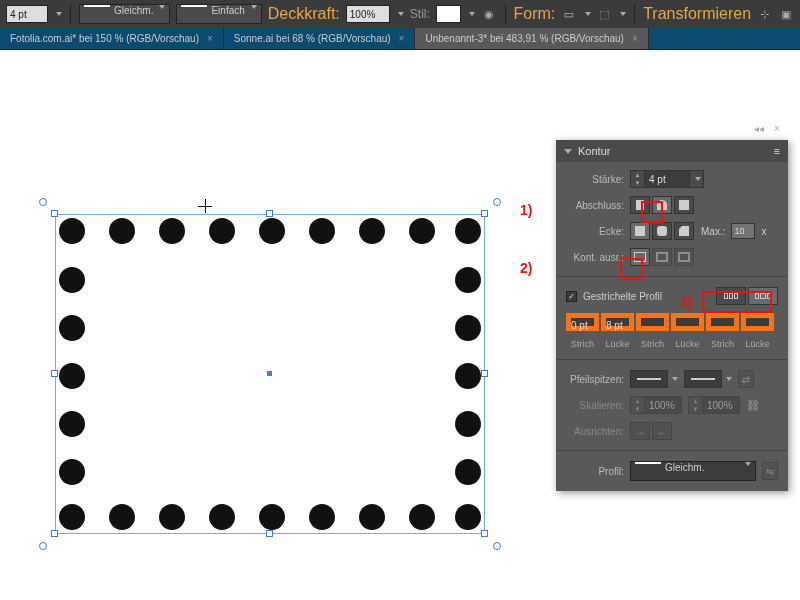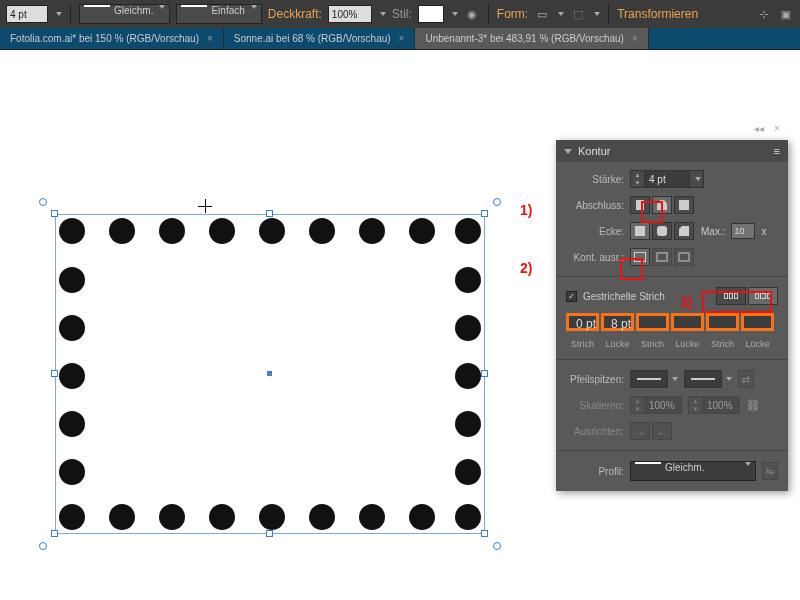--- a/index.html
+++ b/index.html
@@ -4,21 +4,21 @@
 <style>
 * { box-sizing: border-box; margin: 0; padding: 0; font-family: Arial, sans-serif; }
 body { width: 800px; height: 600px; background: #fff; overflow: hidden; position: relative; }
 
 
 .options-bar { height: 28px; background: #3b3b3b; display: flex; align-items: center; padding: 0 6px; gap: 6px; color: #ccc; font-size: 10px; }
 .opt-input { width: 42px; height: 18px; background: #ddd; border: 1px solid #222; color: #222; font-size: 10px; padding: 0 3px; }
 .opt-dropdown { display: flex; align-items: flex-start; gap: 4px; background: #4a4a4a; border: 1px solid #222; height: 20px; padding: 0 4px; }
 .opt-line { width: 26px; height: 2px; background: #fff; }
 .opt-chev { width: 0; height: 0; border-left: 3px solid transparent; border-right: 3px solid transparent; border-top: 4px solid #aaa; margin-left: 2px; }
-.opt-label-orange { color: #e8a54a; font-size: 12px; }
+.opt-label-orange { color: #e8a54a; font-size: 16px; }
 .opt-label-gray { color: #999; font-size: 12px; }
 .opt-swatch { width: 26px; height: 18px; background: #fff; border: 1px solid #222; }
 .opt-icon { width: 16px; height: 16px; display: flex; align-items: center; justify-content: center; color: #aaa; font-size: 11px; }
 .opt-divider { width: 1px; height: 20px; background: #222; margin: 0 2px; }
 
 
 .tab-strip { height: 22px; background: #0c4a6e; display: flex; align-items: stretch; color: #ccc; font-size: 10px; border-bottom: 1px solid #222; }
 .tab { display: flex; align-items: center; padding: 0 10px; gap: 8px; border-right: 1px solid #2a2a2a; cursor: pointer; }
 .tab.active { background: #595959; }
 .tab-close { color: #999; font-size: 10px; cursor: pointer; }
@@ -72,21 +72,21 @@
 .corner-shape { width: 10px; height: 10px; background: #ccc; }
 .align-shape { width: 12px; height: 10px; background: transparent; border: 2px solid #ccc; }
 .align-shape.c { border-width: 1px; box-shadow: inset 0 0 0 2px #666; }
 .mini-input { width: 24px; height: 16px; background: #737373; border: 1px solid #333; color: #ddd; font-size: 9px; padding: 0 2px; }
 .divider { height: 1px; background: #444; margin: 2px -10px; }
 .chk { width: 11px; height: 11px; background: #3c3c3c; border: 1px solid #222; display: inline-flex; align-items: center; justify-content: center; color: #ddd; font-size: 8px; }
 .dash-align-btn { width: 30px; height: 18px; background: #4a4a4a; border: 1px solid #333; display: flex; align-items: center; justify-content: center; gap: 1px; cursor: pointer; }
 .dash-align-btn span { width: 4px; height: 6px; border: 1px solid #ccc; }
 .dash-align-btn.on { background: #6a6a6a; }
 .dash-grid { display: flex; gap: 2px; }
-.dash-cell { width: 33px; height: 18px; background: #3c3c3c; border: 3px solid #f97316; color: #ddd; font-size: 12px; text-align: right; line-height: 16px; }
+.dash-cell { width: 33px; height: 18px; background: #3c3c3c; border: 5px solid #f97316; color: #ddd; font-size: 10px; text-align: left; line-height: 16px; }
 .dash-labels { display: flex; gap: 2px; }
 .dash-labels span { width: 33px; text-align: center; font-size: 9px; color: #aaa; }
 .arrow-dd { display: flex; align-items: center; gap: 2px; height: 18px; }
 .arrow-dd .swatch { width: 38px; height: 18px; background: #3c3c3c; border: 1px solid #333; display:flex; align-items:center; justify-content:center; }
 .arrow-dd .swatch .ln { width: 24px; height: 2px; background: #ccc; }
 .lock-icon { width: 12px; height: 12px; color: #aaa; font-size: 11px; }
 .redbox { position: absolute; border: 2px solid #e11; pointer-events: none; }
 .annot { position: absolute; color: #e11; font-size: 14px; font-weight: bold; pointer-events: none; }
 </style>
 </head>
@@ -270,21 +270,21 @@
         <div class="icon-btn disabled">
             <span class="align-shape"></span>
           </div>
       </div>
     </div>
 
     <div class="divider"></div>
 
     <div class="row">
       <span class="chk">✓</span>
-      <span>Gestrichelte Strich</span>
+      <span>Gestrichelte Profil</span>
       <div style="margin-left:auto;display:flex;gap:2px">
         <div class="dash-align-btn">
             <span></span>
             <span></span>
             <span></span>
           </div>
         <div class="dash-align-btn on">
             <span></span>
             <span style="width:6px"></span>
             <span></span>

